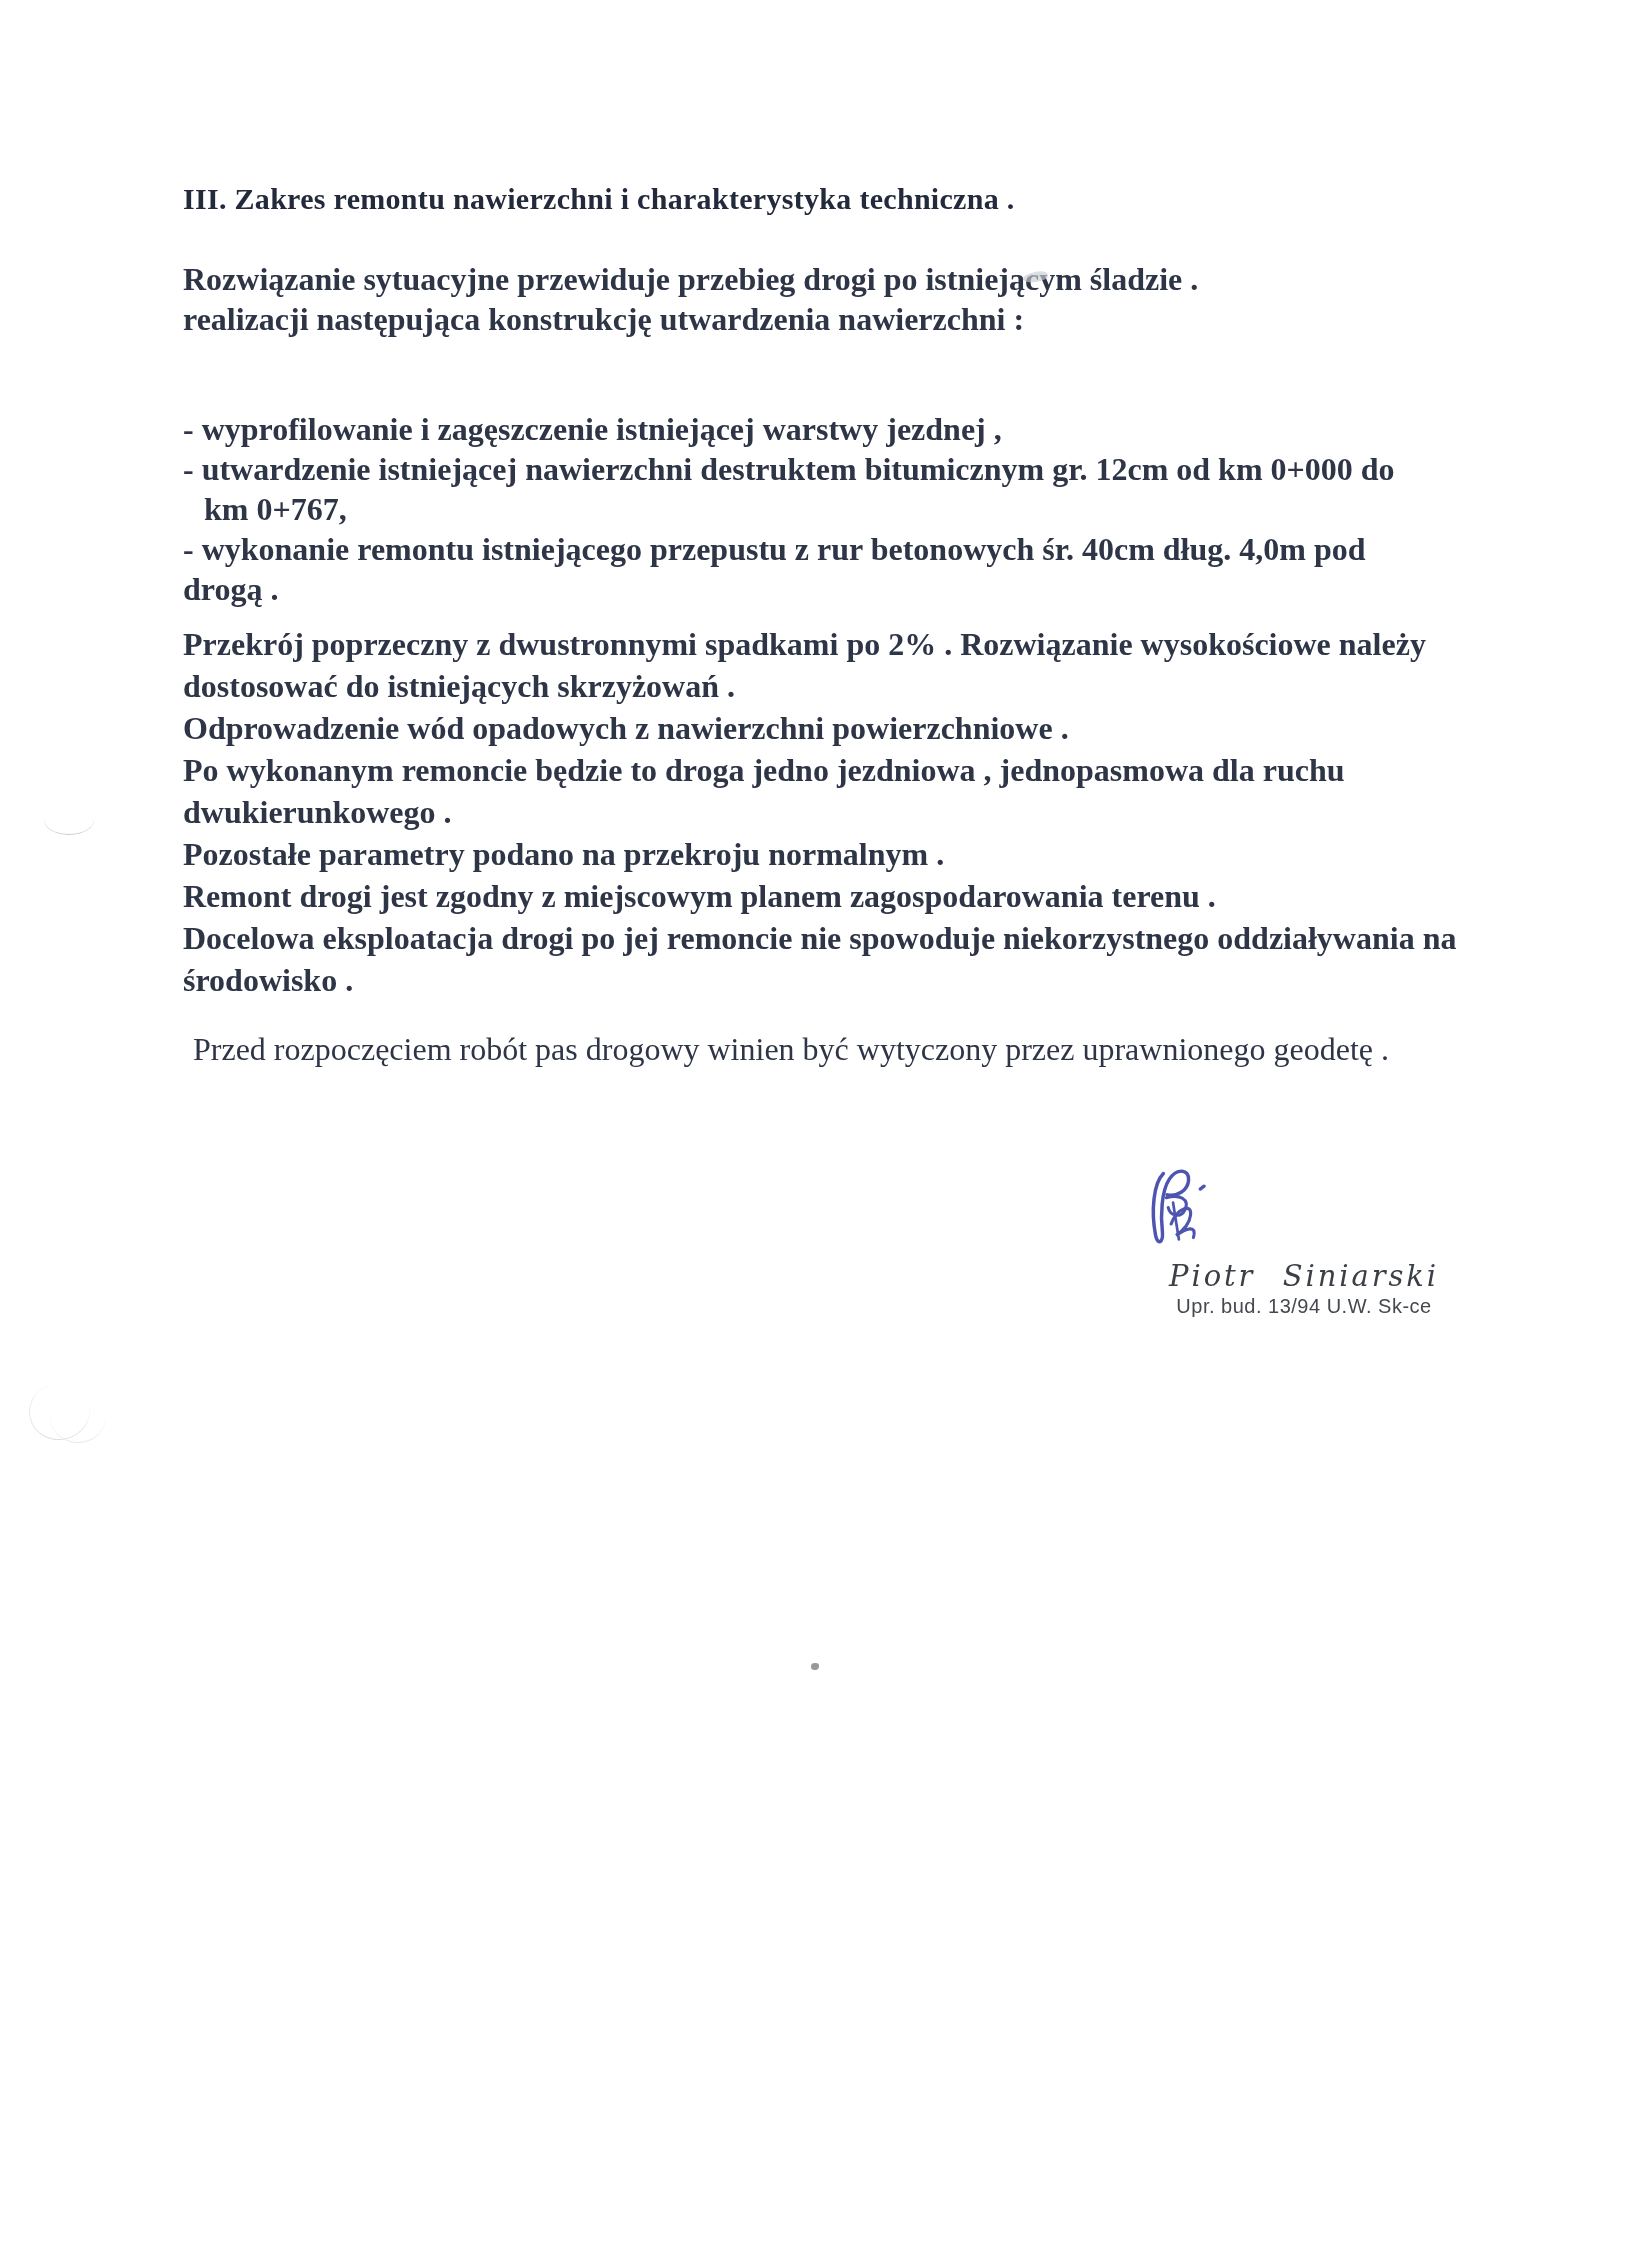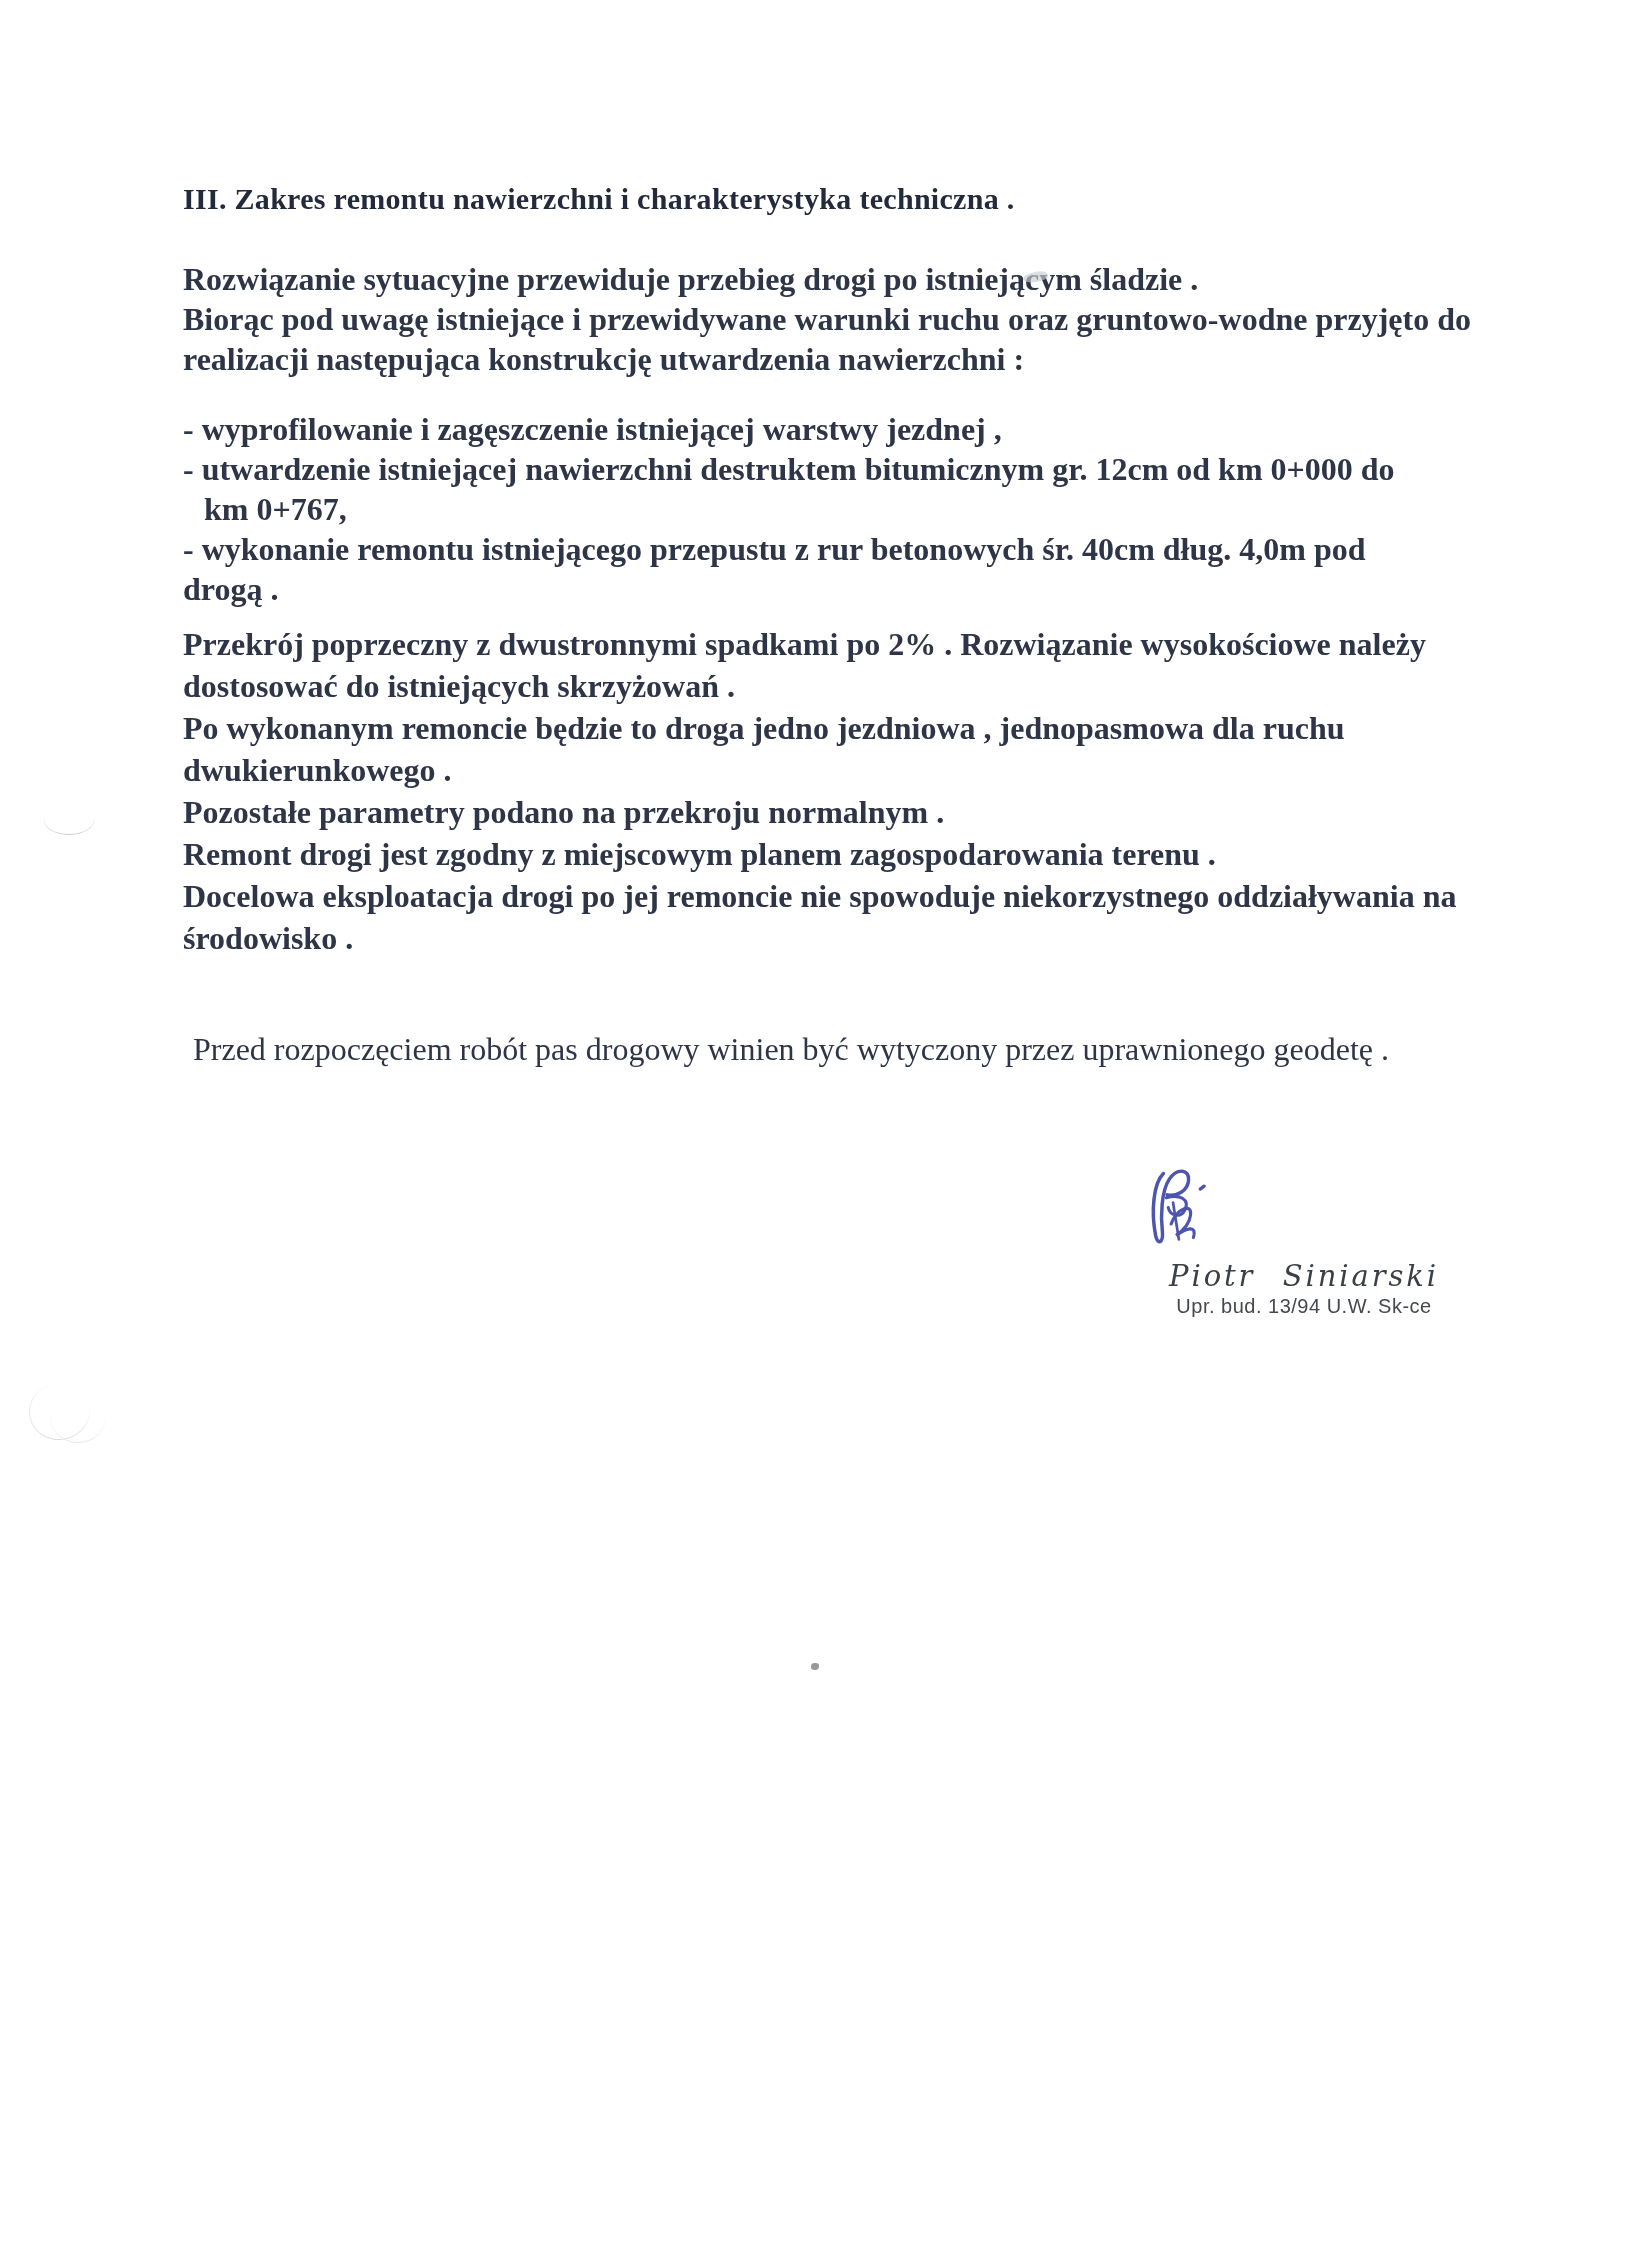--- a/index.html
+++ b/index.html
@@ -131,35 +131,35 @@
 </style>
 </head>
 <body>
 
 <div class="page">
 
   <h1 class="heading">III. Zakres remontu nawierzchni i charakterystyka techniczna .</h1>
 
   <div class="textblock" style="top:259px;">
     <div class="line">Rozwiązanie sytuacyjne przewiduje przebieg drogi po istniejącym śladzie .</div>
-    <div class="line">Biorąc pod uwagę istniejące i przewidywane warunki ruchu oraz gruntowo-wodne przyjęto do</div>
     <div class="line">realizacji następująca konstrukcję utwardzenia nawierzchni :</div>
   </div>
 
   <div class="textblock" style="top:409px;">
     <div class="line">- wyprofilowanie i zagęszczenie istniejącej warstwy jezdnej ,</div>
     <div class="line">- utwardzenie istniejącej nawierzchni destruktem bitumicznym gr. 12cm od km 0+000 do</div>
     <div class="line indent">km 0+767,</div>
     <div class="line">- wykonanie remontu istniejącego przepustu z rur betonowych śr. 40cm dług. 4,0m pod</div>
     <div class="line">drogą .</div>
   </div>
 
   <div class="textblock details" style="top:623px;">
     <div class="line">Przekrój poprzeczny z dwustronnymi spadkami po 2% . Rozwiązanie wysokościowe należy</div>
     <div class="line">dostosować do istniejących skrzyżowań .</div>
+    <div class="line">Odprowadzenie wód opadowych z nawierzchni powierzchniowe .</div>
     <div class="line">Po wykonanym remoncie będzie to droga jedno jezdniowa , jednopasmowa dla ruchu</div>
     <div class="line">dwukierunkowego .</div>
     <div class="line">Pozostałe parametry podano na przekroju normalnym .</div>
     <div class="line">Remont drogi jest zgodny z miejscowym planem zagospodarowania terenu .</div>
     <div class="line">Docelowa eksploatacja drogi po jej remoncie nie spowoduje niekorzystnego oddziaływania na</div>
     <div class="line">środowisko .</div>
   </div>
 
   <div class="closing">Przed rozpoczęciem robót pas drogowy winien być wytyczony przez uprawnionego geodetę .</div>
 

